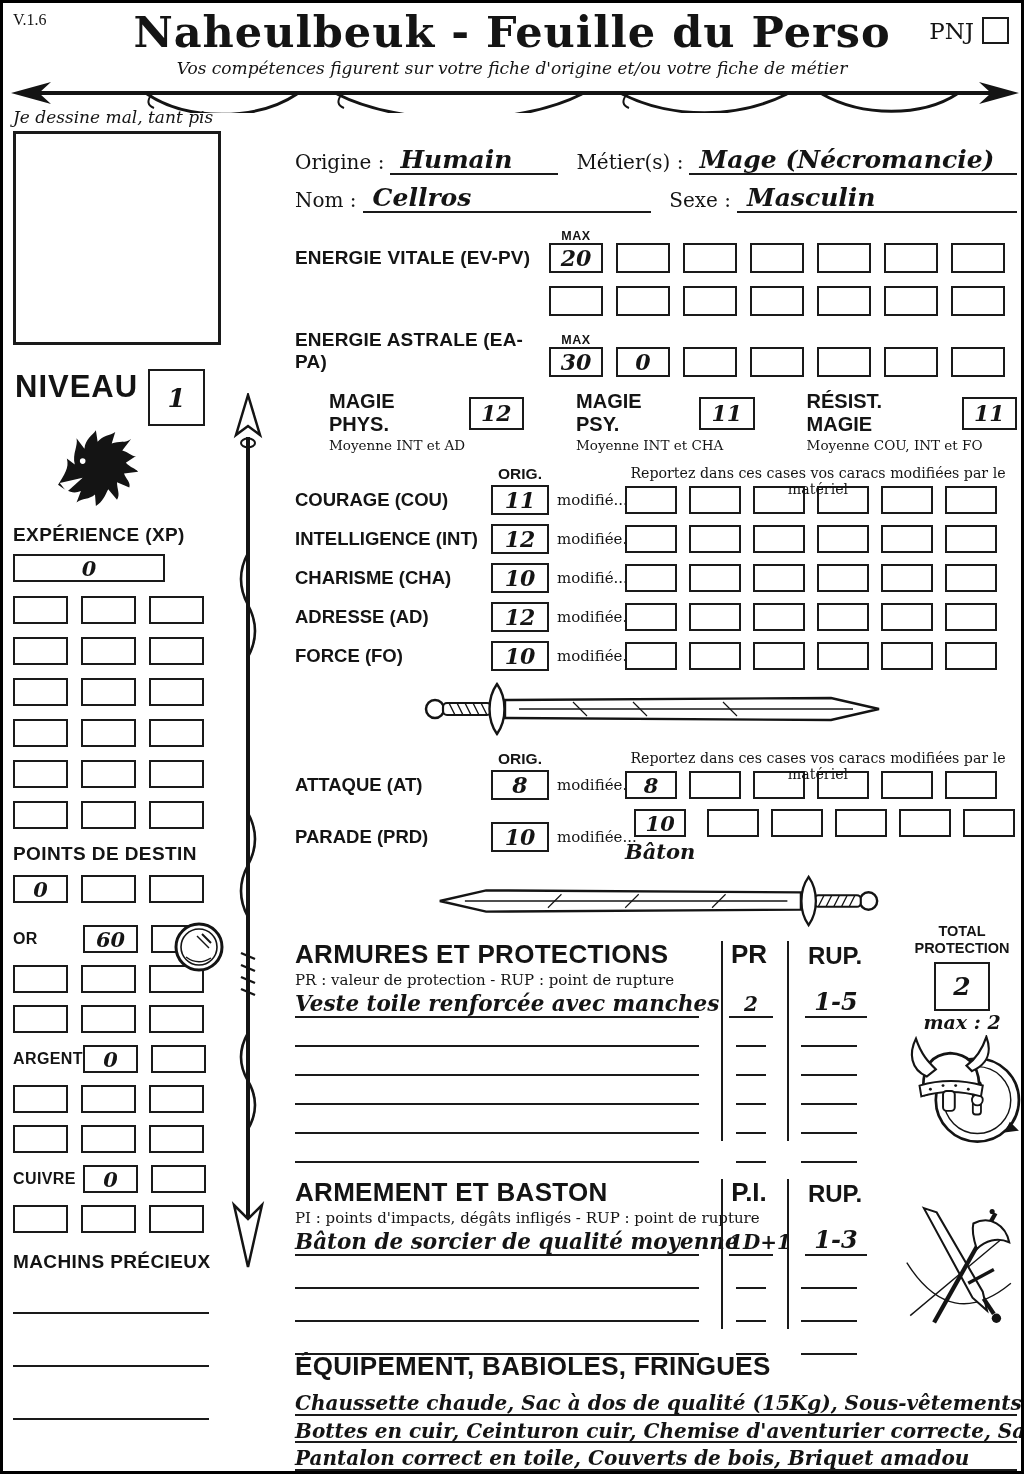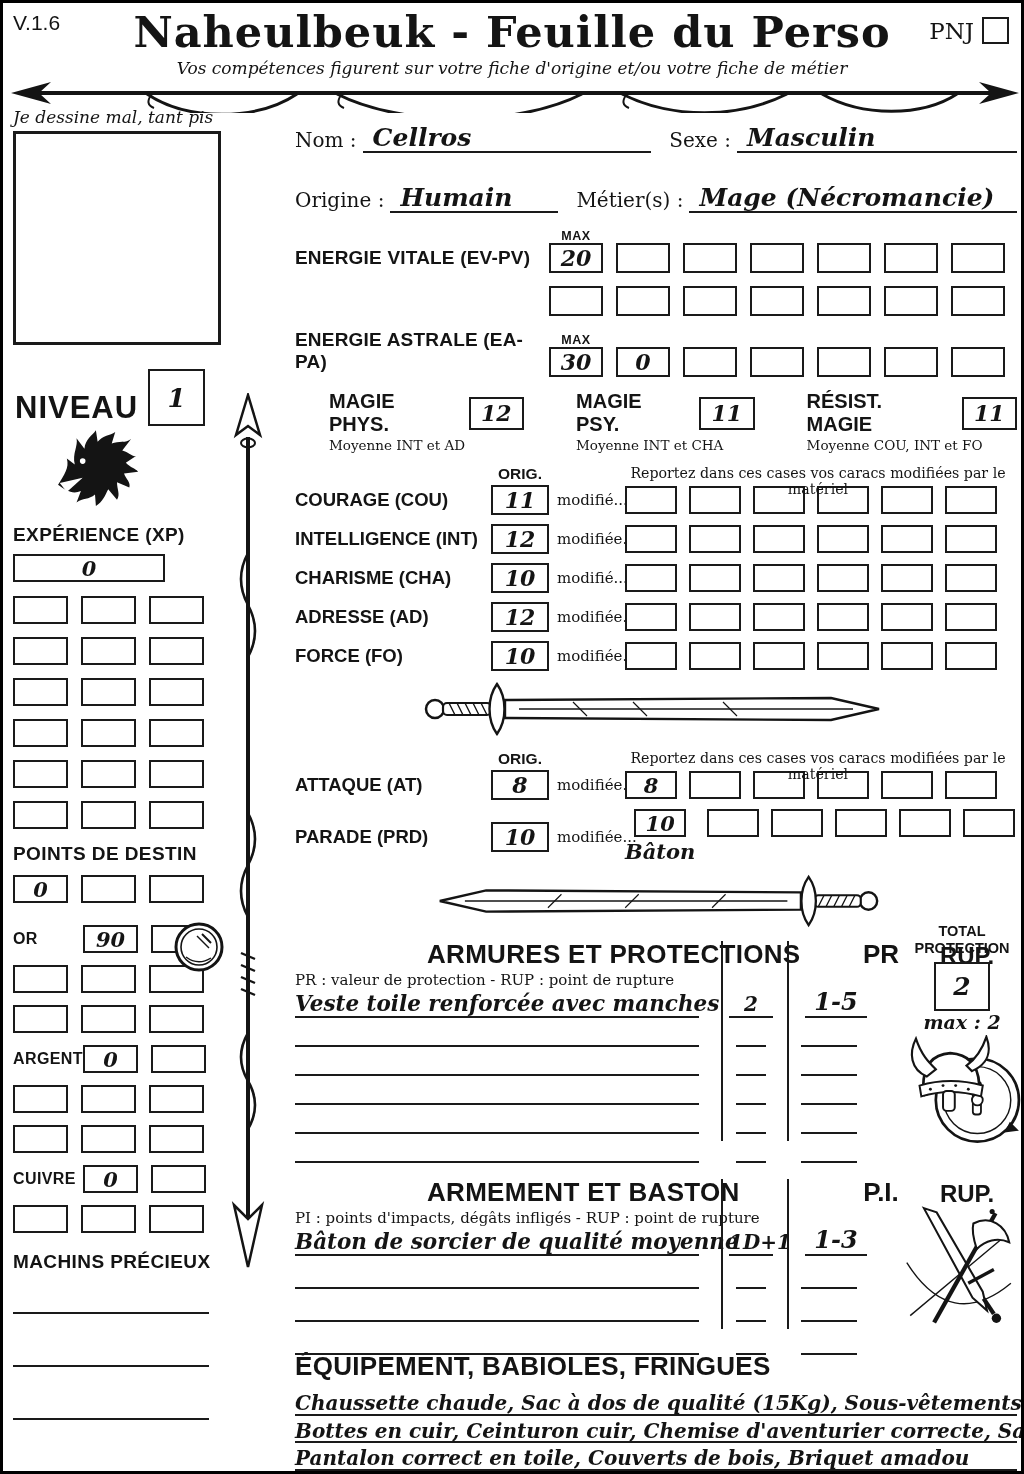--- a/index.html
+++ b/index.html
@@ -7,39 +7,39 @@
   .sheet { position:relative; width:1024px; height:1474px; background:#fff; border:3px solid #000;
            margin:0 auto; overflow:hidden; }
 
   
   .bx { border:2.4px solid #1a1a1a; background:#fff; display:flex; align-items:center; justify-content:center; }
   .hw { font-family:"DejaVu Serif", serif; font-style:italic; font-weight:700; }
   svg { display:block; }
 
   
   .hdr { position:relative; height:102px; }
-  .version { position:absolute; left:10px; top:8px; font-family:Liberation Sans, sans-serif; font-size:21px; }
+  .version { position:absolute; left:10px; top:8px; font-family:Liberation Serif, serif; font-size:16px; }
   .title { position:absolute; left:0; right:0; top:4px; text-align:center;
            font-family:"DejaVu Serif",serif; font-weight:700; font-size:43px; letter-spacing:1px; }
   .subtitle { position:absolute; left:0; right:0; top:55px; text-align:center;
               font-family:"DejaVu Serif",serif; font-style:italic; font-size:17px; }
   .pnj { position:absolute; right:12px; top:14px; display:flex; align-items:center; gap:8px;
          font-family:"DejaVu Serif",serif; font-size:23px; }
   .pnjbox { width:27px; height:27px; border:2.5px solid #1a1a1a; }
   .divider { position:absolute; left:4px; right:4px; top:76px; }
 
   
   .left  { position:absolute; left:10px;  top:104px; width:212px; }
   .right { position:absolute; left:292px; top:112px; width:722px; }
   .spearv { position:absolute; left:222px; top:390px; }
 
   
   .caption { font-family:"DejaVu Serif",serif; font-style:italic; font-size:17px; margin-bottom:4px; }
   .portrait { width:208px; height:214px; border:3.5px solid #1a1a1a; }
-  .nivrow { display:flex; align-items:flex-end; gap:10px; margin:24px 0 0 2px; }
+  .nivrow { display:flex; align-items:flex-start; gap:10px; margin:24px 0 0 2px; }
   .nivlabel { font-size:31px; font-weight:700; letter-spacing:1px; }
   .nivbox { width:57px; height:57px; font-size:26px; }
   .dragon { margin:2px 0 0 38px; }
   .xphead, .desthead, .machhead { font-size:19px; font-weight:700; letter-spacing:.4px; margin-top:14px; }
   .xpbox { width:152px; height:28px; font-size:21px; margin-top:8px; }
   .boxgrid { display:flex; flex-wrap:wrap; gap:13px; width:195px; margin-top:14px; }
   .cell { width:55px; height:28px; font-size:21px; }
   .destrow { display:flex; gap:13px; margin-top:10px; }
   .riches { position:relative; margin-top:22px; }
   .richtitle { font-size:20px; font-weight:700; line-height:1.15; letter-spacing:.4px; }
@@ -90,21 +90,21 @@
   .modboxes { display:flex; gap:12px; align-items:flex-start; }
   .mbx { width:52px; height:28px; font-size:21px; }
   .mboxcol { display:flex; flex-direction:column; align-items:center; }
   .wnote { font-size:21px; margin-top:2px; }
   .sword { margin:4px 0 4px 128px; }
   .sword2 { margin:2px 0 0 138px; transform:scaleX(-1); }
 
   
   .tbl { position:relative; width:722px; }
   .vline { position:absolute; width:2.4px; background:#1a1a1a; top:2px; }
-  .thead { display:flex; align-items:flex-end;justify-content:flex-end; }
+  .thead { display:flex; align-items:flex-end; }
   .ttitle { width:418px; font-size:26px; font-weight:700; letter-spacing:.3px; }
   .tcolpr  { width:72px;  text-align:center; font-size:26px; font-weight:700; }
   .tcolrup { width:100px; text-align:center; font-size:24px; font-weight:700; }
   .tlegend { font-family:"DejaVu Serif",serif; font-size:15px; margin-top:1px; }
   .trow { display:flex; align-items:flex-end; height:29px; }
   .tname { width:404px; border-bottom:2.6px solid #1a1a1a; font-size:21.5px; white-space:nowrap; }
   .tpr  { width:44px; margin-left:30px; border-bottom:2.4px solid #1a1a1a; text-align:center; font-size:20px; }
   .trup { width:62px; margin-left:32px; border-bottom:2.4px solid #1a1a1a; text-align:center; font-size:24px; }
   .trow.blank .tpr { width:30px; margin-left:37px; }
   .trow.blank .trup { width:56px; margin-left:35px; }
@@ -195,21 +195,21 @@
       <svg class="coin" width="52" height="52" viewBox="0 0 52 52">
         <circle cx="26" cy="26" r="23" fill="#fff" stroke="#141414" stroke-width="3"></circle>
         <circle cx="26" cy="26" r="18" fill="none" stroke="#141414" stroke-width="1.6"></circle>
         <line x1="29" y1="13" x2="38" y2="22" stroke="#141414" stroke-width="2"></line>
         <line x1="24" y1="15" x2="36" y2="27" stroke="#141414" stroke-width="1.4"></line>
         <path d="M13,36 q12,9 25,1" stroke="#141414" stroke-width="1.4" fill="none"></path>
       </svg>
       <div class="money">
         <div class="mrow">
           <span class="mlabel">OR</span>
-          <div class="bx cell hw">90</div>
+          <div class="bx cell hw">60</div>
           <div class="bx cell"></div>
         </div>
         <div class="mrow plain">
             <div class="bx cell"></div>
             <div class="bx cell"></div>
             <div class="bx cell"></div>
           </div>
         <div class="mrow plain">
             <div class="bx cell"></div>
             <div class="bx cell"></div>
@@ -262,33 +262,33 @@
     <line x1="23" y1="44" x2="23" y2="836" stroke="#141414" stroke-width="4"></line>
     <path d="M23,160 q-14,26 0,52 q14,26 0,52" stroke="#141414" stroke-width="2.6" fill="none"></path>
     <path d="M23,420 q14,26 0,52 q-14,26 0,52" stroke="#141414" stroke-width="2.6" fill="none"></path>
     <path d="M16,560 l14,6 M16,572 l14,6 M16,584 l14,6 M16,596 l14,6" stroke="#141414" stroke-width="2.4"></path>
     <path d="M23,640 q-14,24 0,48 q14,24 0,48" stroke="#141414" stroke-width="2.6" fill="none"></path>
     <polygon points="23,874 9,812 23,826 37,812" fill="#fff" stroke="#141414" stroke-width="2.5"></polygon>
   </svg>
 
   <div class="right">
 
+    <div class="idrow r2">
+      <span class="idlabel">Origine :</span>
+      <span class="fld fix hw">Humain</span>
+      <span class="gap"></span>
+      <span class="idlabel">Métier(s) :</span>
+      <span class="fld grow hw">Mage (Nécromancie)</span>
+    </div>
     <div class="idrow">
       <span class="idlabel">Nom :</span>
       <span class="fld grow hw">Cellros</span>
       <span class="gap"></span>
       <span class="idlabel">Sexe :</span>
       <span class="fld hw" style="width:280px">Masculin</span>
-    </div>
-    <div class="idrow r2">
-      <span class="idlabel">Origine :</span>
-      <span class="fld fix hw">Humain</span>
-      <span class="gap"></span>
-      <span class="idlabel">Métier(s) :</span>
-      <span class="fld grow hw">Mage (Nécromancie)</span>
     </div>
 
     <div class="energy">
       <div class="erow">
         <div class="elabel">ENERGIE VITALE (EV-PV)</div>
         <div class="eboxes">
           <div class="maxcol">
             <span class="maxlbl">MAX</span>
             <div class="bx ebx hw">20</div>
           </div>

